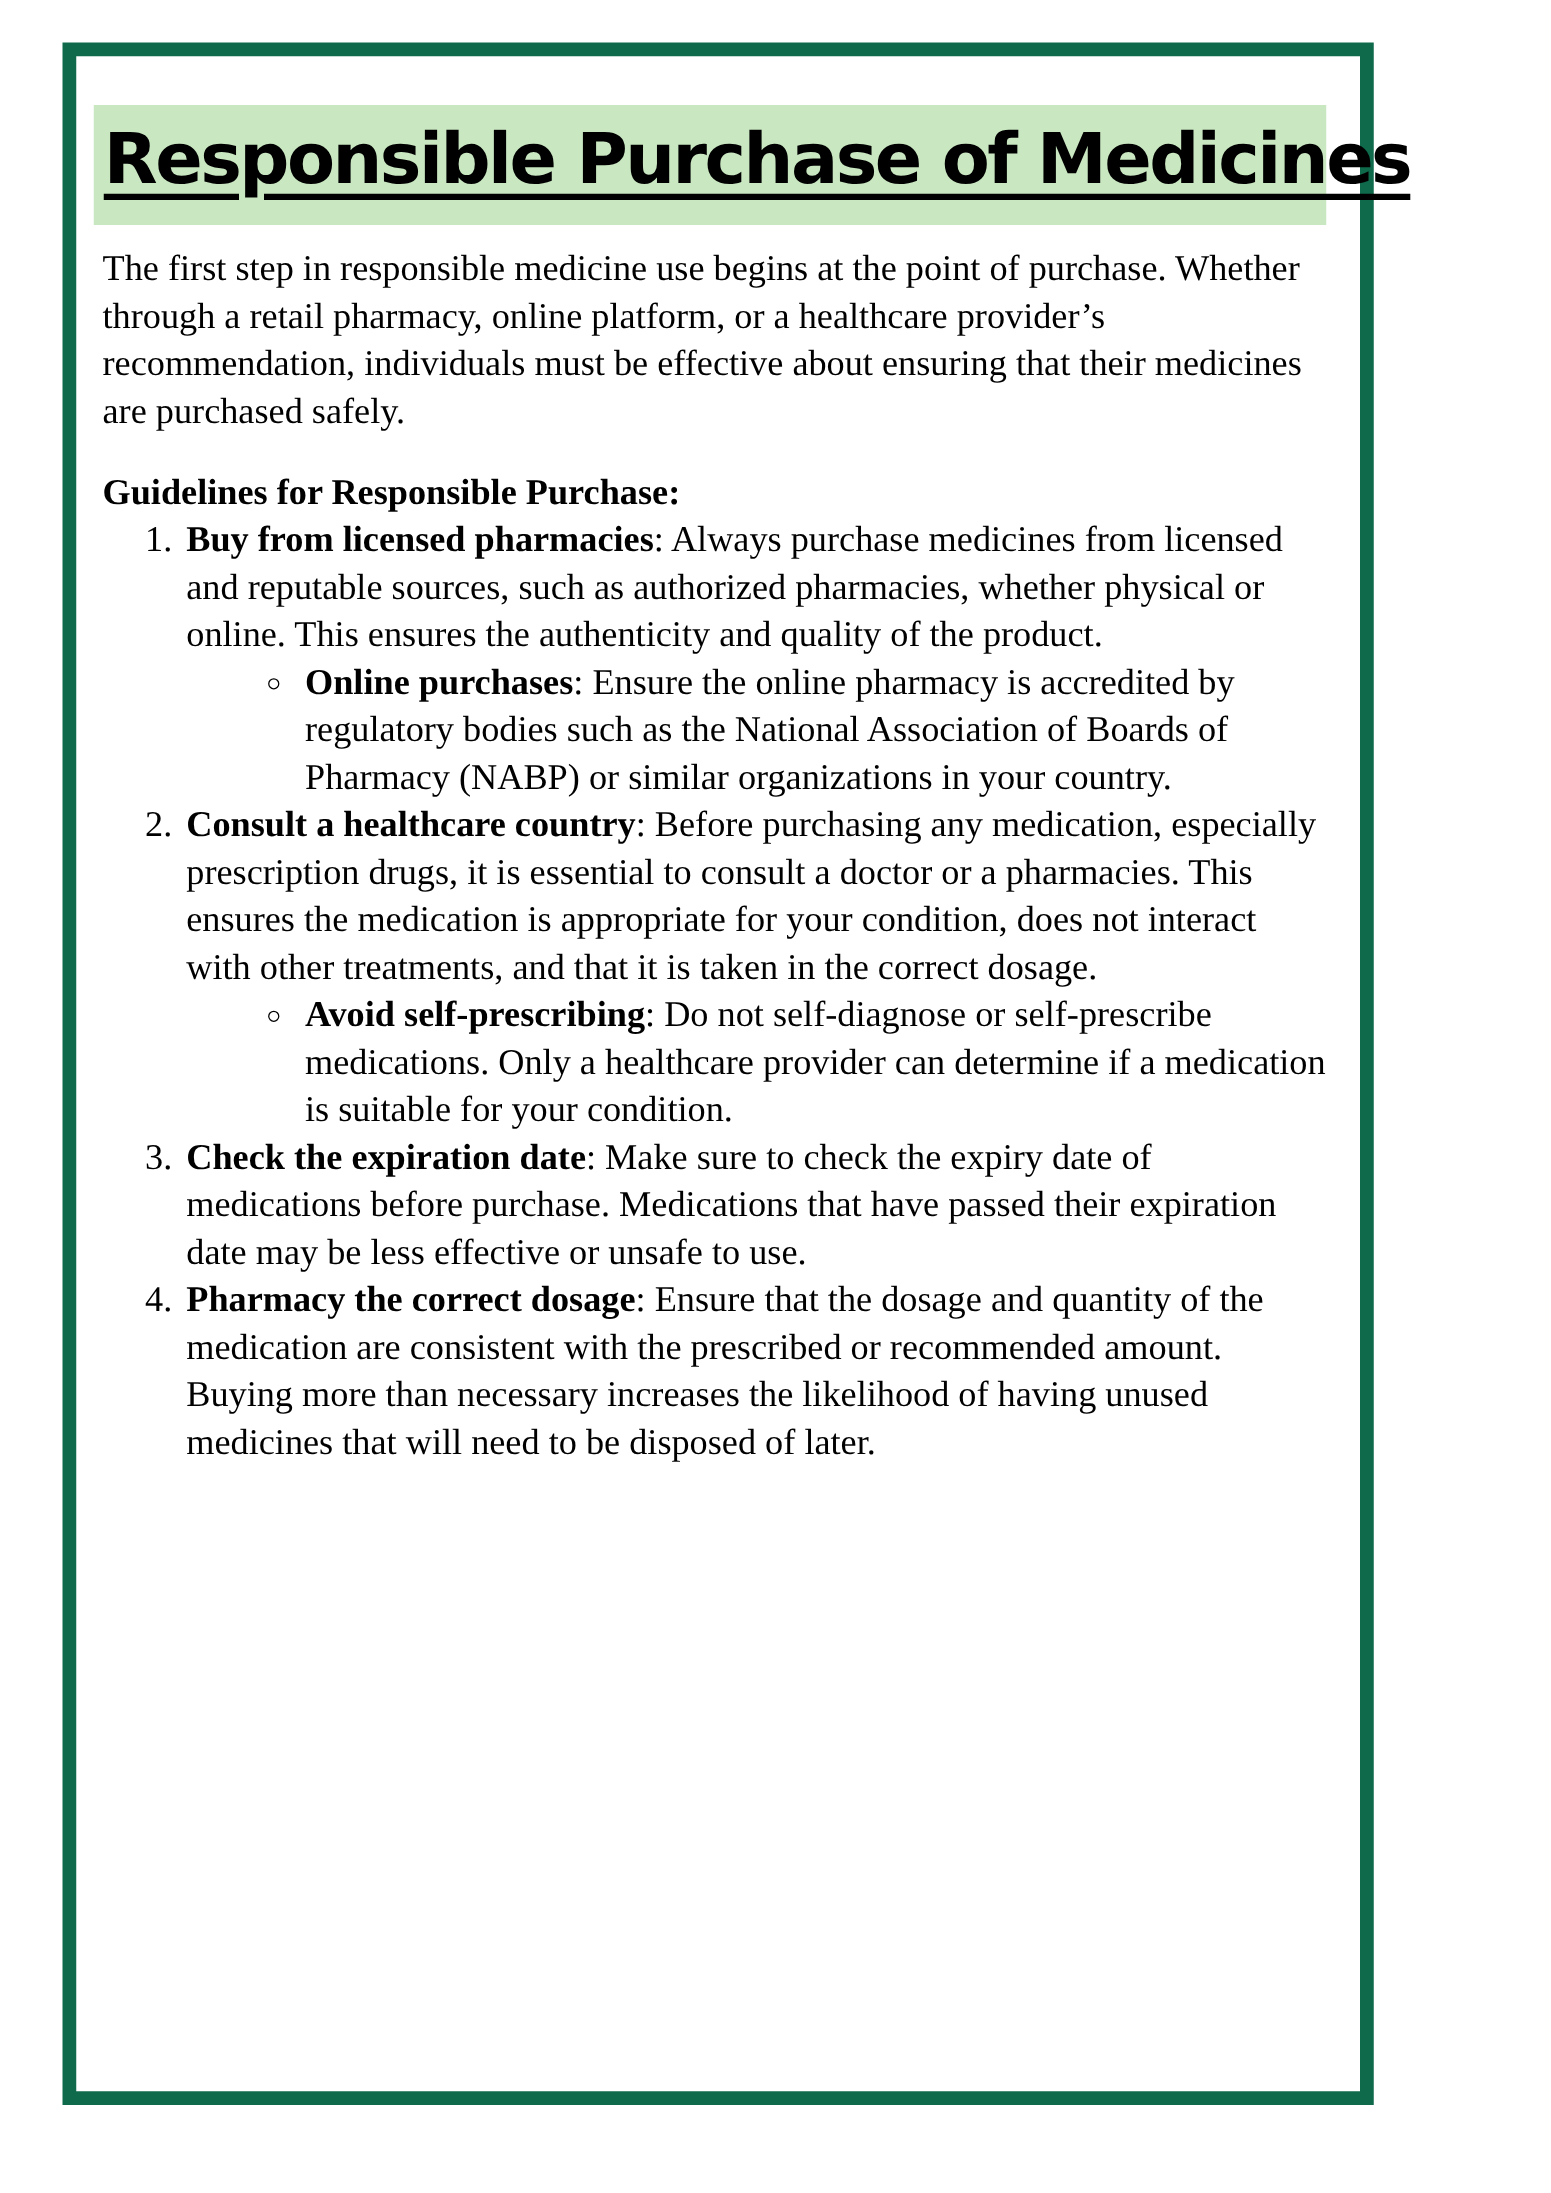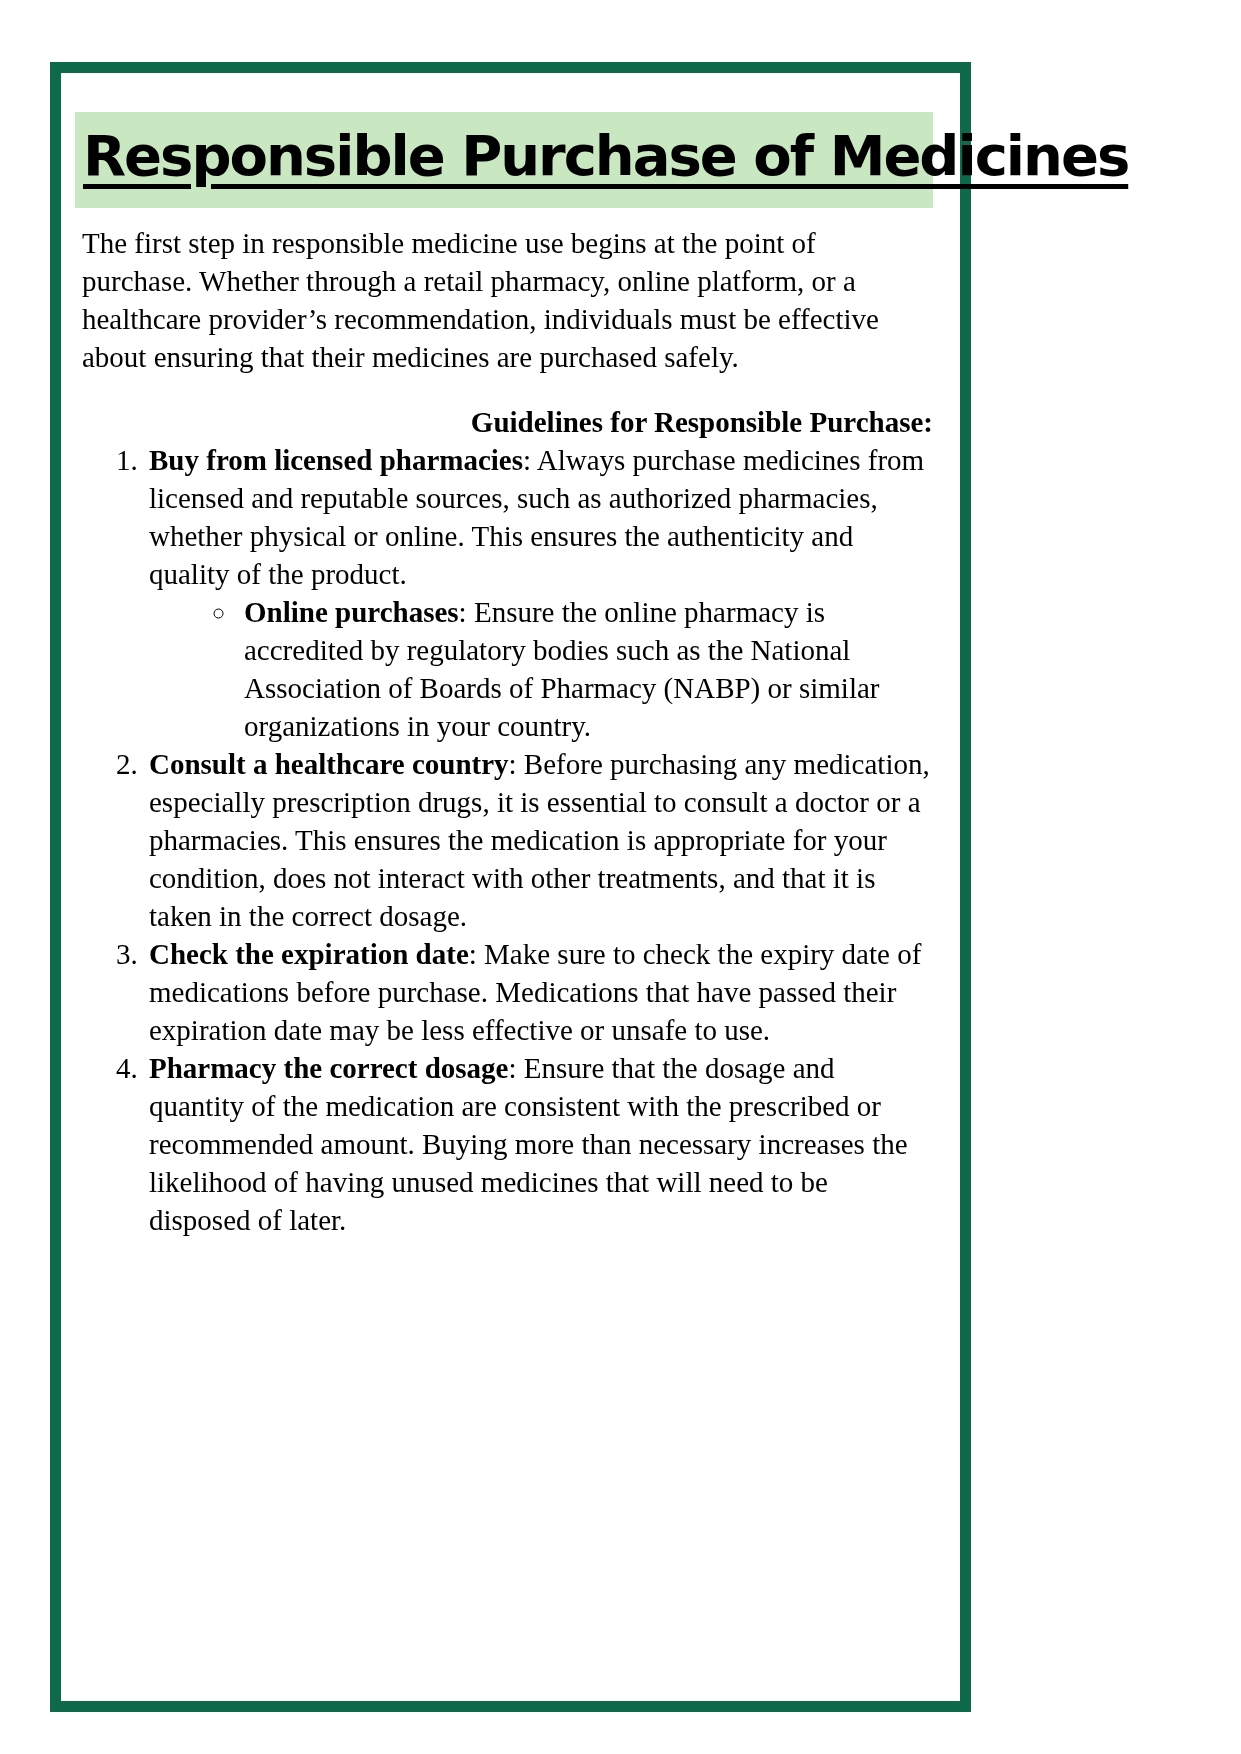--- a/index.html
+++ b/index.html
@@ -12,22 +12,22 @@
   html,body{background:#fff;}
   body{
     width:1241px;height:1754px;
     position:relative;
     background:var(--page-background);
     font-family:"Liberation Serif", serif;
     color:var(--text);
   }
   .frame{
     position:absolute;
-    left:50px;top:62px;
-    width:921px;height:1650px;
+    left:50px;top:34px;
+    width:1049px;height:1650px;
     border:11px solid var(--frame-border);
     background:var(--page-background);
   }
   .content{
     padding:39px 27px 0 21px;
   }
   .title-banner{
     background:var(--title-background);
     margin-left:-7px;
     padding:15px 8px 22px 8px;
@@ -49,21 +49,20 @@
     line-height:38px;
   }
   .intro{
     margin-top:16px;
   }
   .section-heading{
     margin-top:27px;
     font-size:29px;
     line-height:38px;
     font-weight:bold;
-    text-align:right;
   }
   ol.guidelines{
     padding-left:63px;
     list-style-type:decimal;
   }
   ol.guidelines > li{
     padding-left:4px;
   }
   ul.sub-list{
     list-style-type:circle;
@@ -94,20 +93,25 @@
         <span class="term">Buy from licensed pharmacies</span><span>: Always purchase medicines from licensed and reputable sources, such as authorized pharmacies, whether physical or online. This ensures the authenticity and quality of the product.</span>
         <ul class="sub-list">
           <li>
             <span class="term">Online purchases</span><span>: Ensure the online pharmacy is accredited by regulatory bodies such as the National Association of Boards of Pharmacy (NABP) or similar organizations in your country.</span>
           </li>
         </ul>
       </li>
 
       <li>
         <span class="term">Consult a healthcare country</span><span>: Before purchasing any medication, especially prescription drugs, it is essential to consult a doctor or a pharmacies. This ensures the medication is appropriate for your condition, does not interact with other treatments, and that it is taken in the correct dosage.</span>
+        <ul class="sub-list">
+          <li>
+            <span class="term">Avoid self-prescribing</span><span>: Do not self-diagnose or self-prescribe medications. Only a healthcare provider can determine if a medication is suitable for your condition.</span>
+          </li>
+        </ul>
       </li>
 
       <li>
         <span class="term">Check the expiration date</span><span>: Make sure to check the expiry date of medications before purchase. Medications that have passed their expiration date may be less effective or unsafe to use.</span>
       </li>
 
       <li>
         <span class="term">Pharmacy the correct dosage</span><span>: Ensure that the dosage and quantity of the medication are consistent with the prescribed or recommended amount. Buying more than necessary increases the likelihood of having unused medicines that will need to be disposed of later.</span>
       </li>
 

